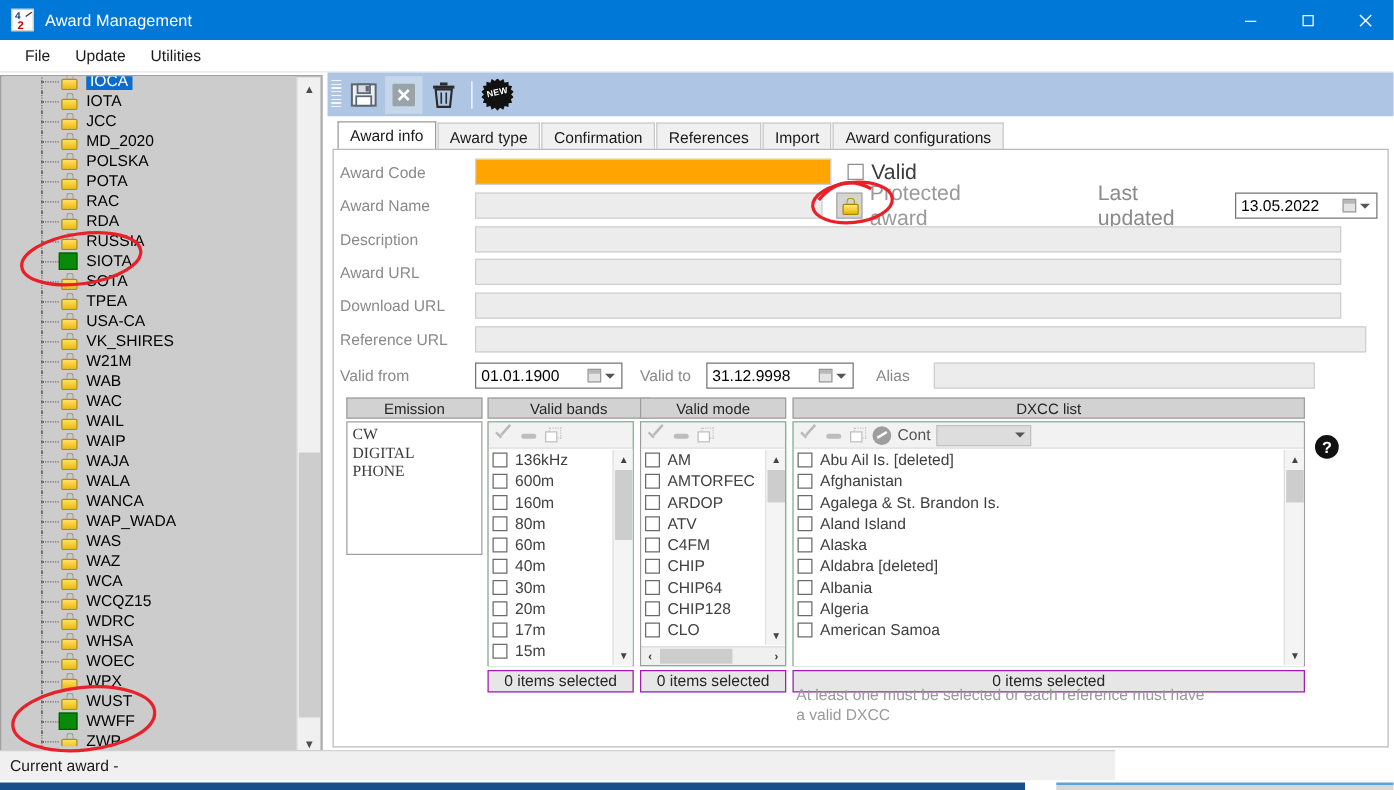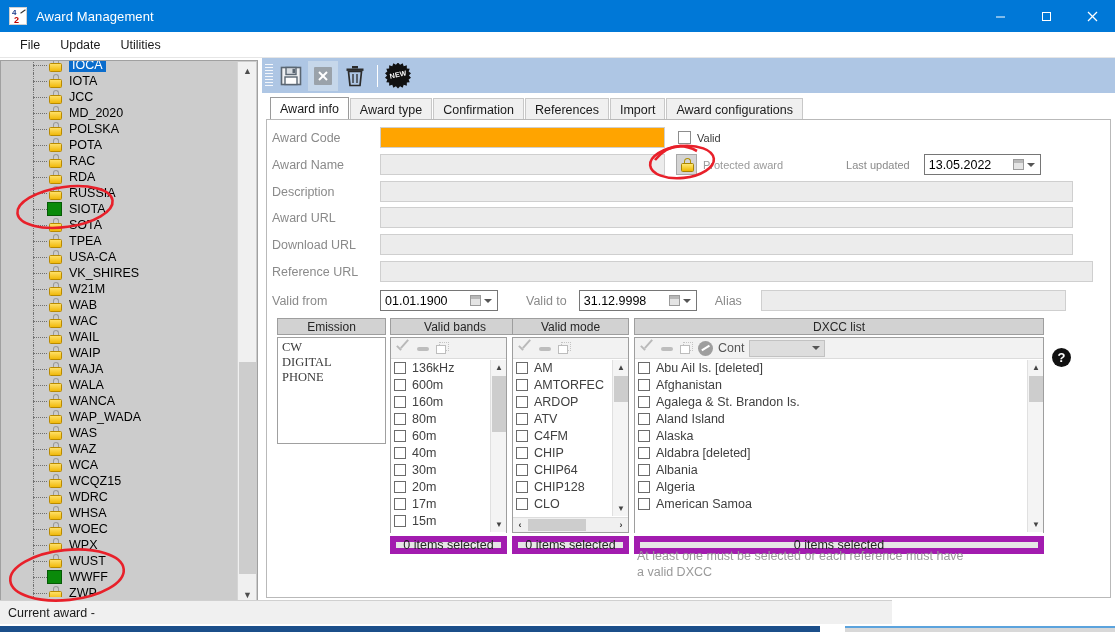--- a/index.html
+++ b/index.html
@@ -192,21 +192,21 @@
   .f-input {
     height: 21px; background: #ececec; border: 1px solid #cfcfcf;
   }
   .f-input.orange {
     background: #ffa400; border: 1px solid #cfcfcf;
   }
   .chk-box {
     width: 13px; height: 13px; background: #fff; border: 1px solid #8d8d8d;
     flex: none;
   }
-  .chk-label { margin-left: 6px; font-size: 11px; color: #3b3b3b; }
+  .chk-label { margin-left: 6px; font-size: 17px; color: #3b3b3b; }
   .lock-btn {
     width: 21px; height: 21px; background: #d4d4d4;
     border: 1px solid #a9a9a9; position: relative; flex: none;
   }
   .lock-btn .shk2 {
     position: absolute; left: 7px; top: 3px; width: 7px; height: 5px;
     border: 1.6px solid #b09000; border-bottom: none;
     border-radius: 3.5px 3.5px 0 0;
   }
   .lock-btn .body2 {
@@ -337,21 +337,21 @@
     display: flex; align-items: center; justify-content: center;
     color: #333; font-size: 9px; font-weight: bold;
   }
   .hs-l { left: 0; } .hs-r { right: 0; }
   .hs-thumb {
     position: absolute; left: 15px; top: 1px; height: 12px; width: 58px;
     background: #cdcdcd;
   }
   .sel-bar {
     position: absolute; height: 18px; background: #e6e6e6;
-    border: 6px solid #a21caf; display: flex; align-items: center;
+    border: 1px solid #a21caf; display: flex; align-items: center;
     justify-content: center; font-size: 12.5px; color: #262626;
   }
   .hint-text {
     position: absolute; left: 650px; top: 548px; width: 330px;
     font-size: 12.5px; color: #9a9a9a; line-height: 16px;
   }
 
   
   .statusbar {
     position: absolute; left: 0; bottom: 8px; width: 892px; height: 24px;
@@ -824,21 +824,21 @@
     <div class="form-row" style="top:232px;">
       <span class="f-label">Valid from</span>
       <span class="date-field" style="width:118px;">
         <span class="dv">01.01.1900</span>
         <span class="date-btn">
           <span class="cal-ic"></span>
           <span class="caret-dn"></span>
         </span>
       </span>
       <span style="width:14px;"></span>
-      <span class="f-label" style="width:auto; color:#8a8a8a;margin-left:14px;">Valid to</span>
+      <span class="f-label" style="width:auto; color:#8a8a8a;">Valid to</span>
       <span style="width:12px;"></span>
       <span class="date-field" style="width:118px;">
         <span class="dv">31.12.9998</span>
         <span class="date-btn">
           <span class="cal-ic"></span>
           <span class="caret-dn"></span>
         </span>
       </span>
       <span style="width:18px;"></span>
       <span class="f-label" style="width:auto; color:#8a8a8a;">Alias</span>

